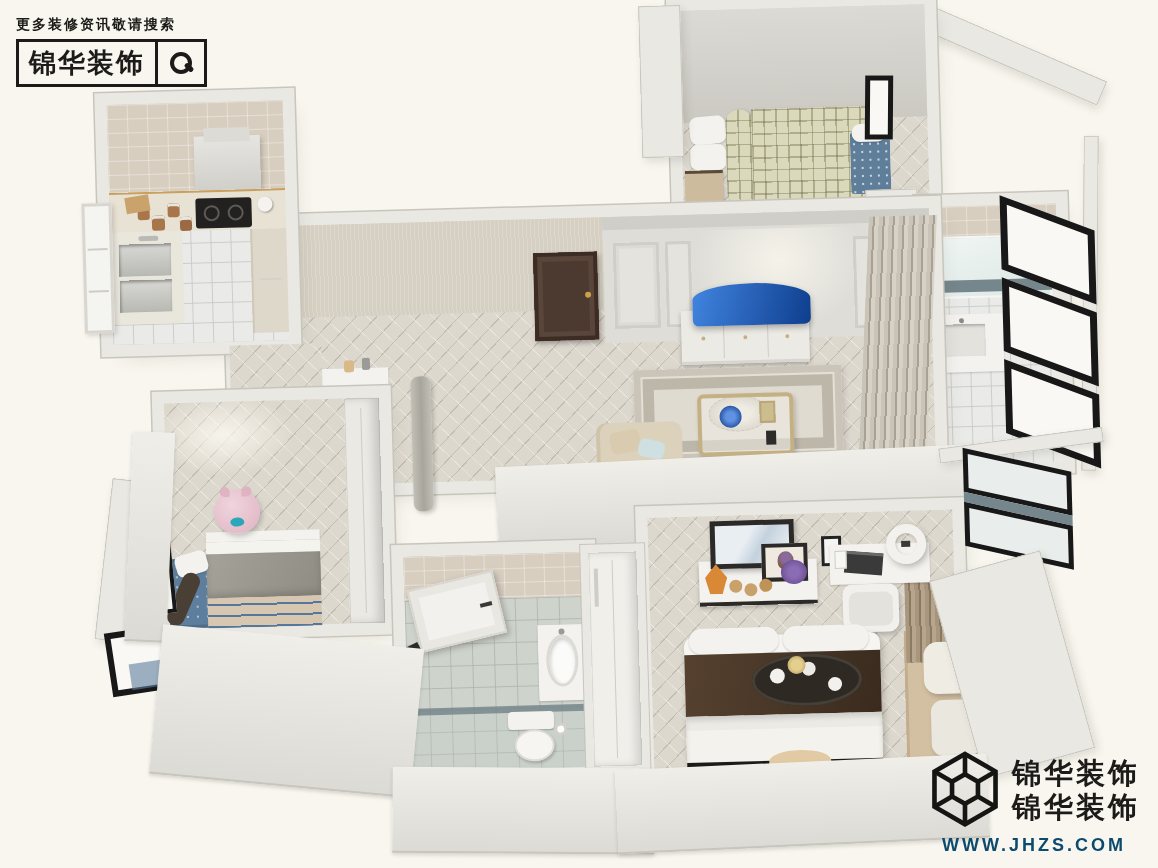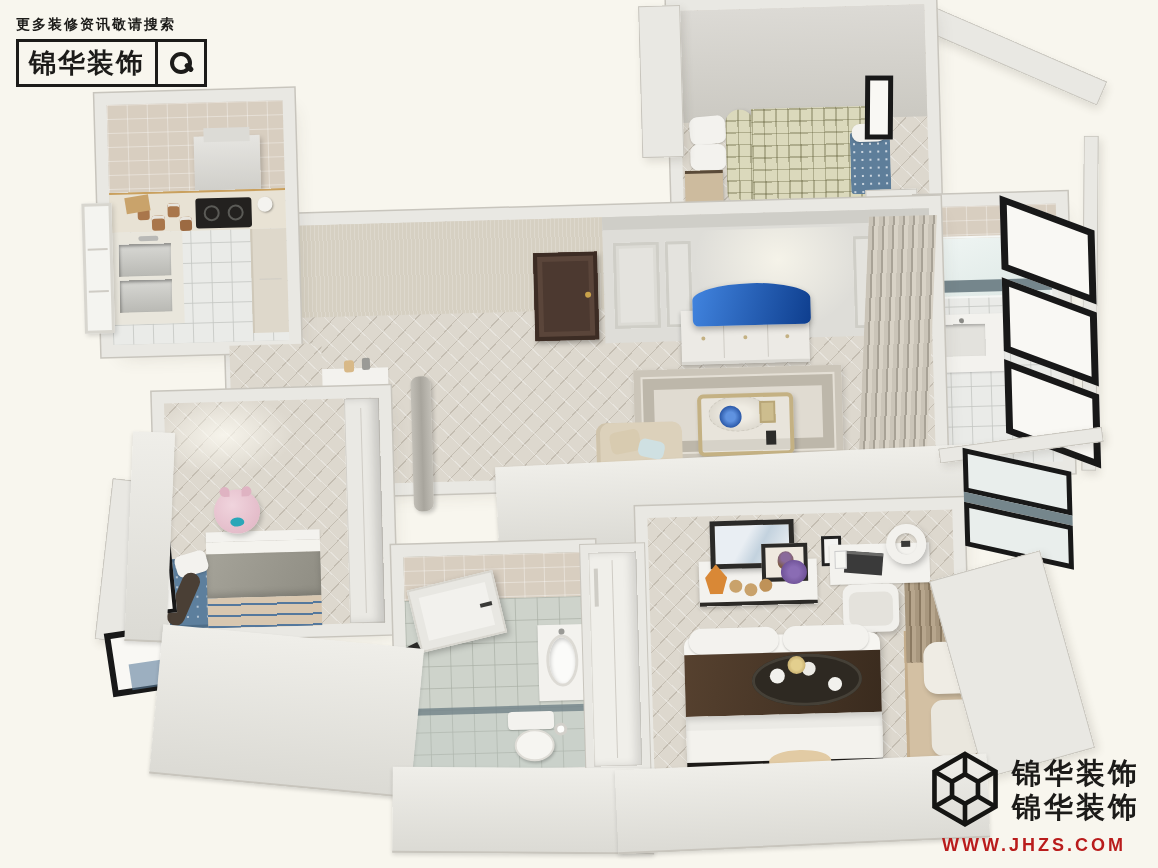--- a/index.html
+++ b/index.html
@@ -49,21 +49,21 @@
   .brand-top .box{margin-top:5px;display:inline-flex;align-items:stretch;border:3px solid var(--ink)}
   .brand-top .bname{font-size:27px;font-weight:bold;padding:3px 10px;letter-spacing:2px}
   .brand-top .div{width:3px;background:var(--ink)}
   .brand-top .iconcell{width:46px;display:flex;align-items:center;justify-content:center}
   .mag{position:relative;width:22px;height:22px;display:inline-block}
   .mag::before{content:"";position:absolute;left:0;top:0;width:14px;height:14px;border:4px solid var(--ink);border-radius:50%}
   .mag::after{content:"";position:absolute;left:14px;top:13px;width:10px;height:5px;background:var(--ink);transform:rotate(45deg);border-radius:2px}
   .brand-bot{position:absolute;right:18px;bottom:12px;color:var(--ink);text-align:center}
   .brand-bot .row{display:flex;align-items:center;gap:10px}
   .brand-bot .lines{text-align:left;font-weight:bold;font-size:29px;line-height:1.18;letter-spacing:3px}
-  .brand-bot .url{margin-top:4px;font-weight:bold;font-size:18px;letter-spacing:3px;color:#b91c1c}
+  .brand-bot .url{margin-top:4px;font-weight:bold;font-size:18px;letter-spacing:3px;color:#0c4a6e}
 </style>
 </head>
 <body>
 
 <div class="canvas">
   <div class="plan">
 
     <div class="a wallb" style="left:916px;top:52px;width:205px;height:26px;transform:rotate(25deg)"></div>
     <div class="a wallb" style="left:1086px;top:150px;width:15px;height:335px;transform:rotate(2deg)"></div>
 

